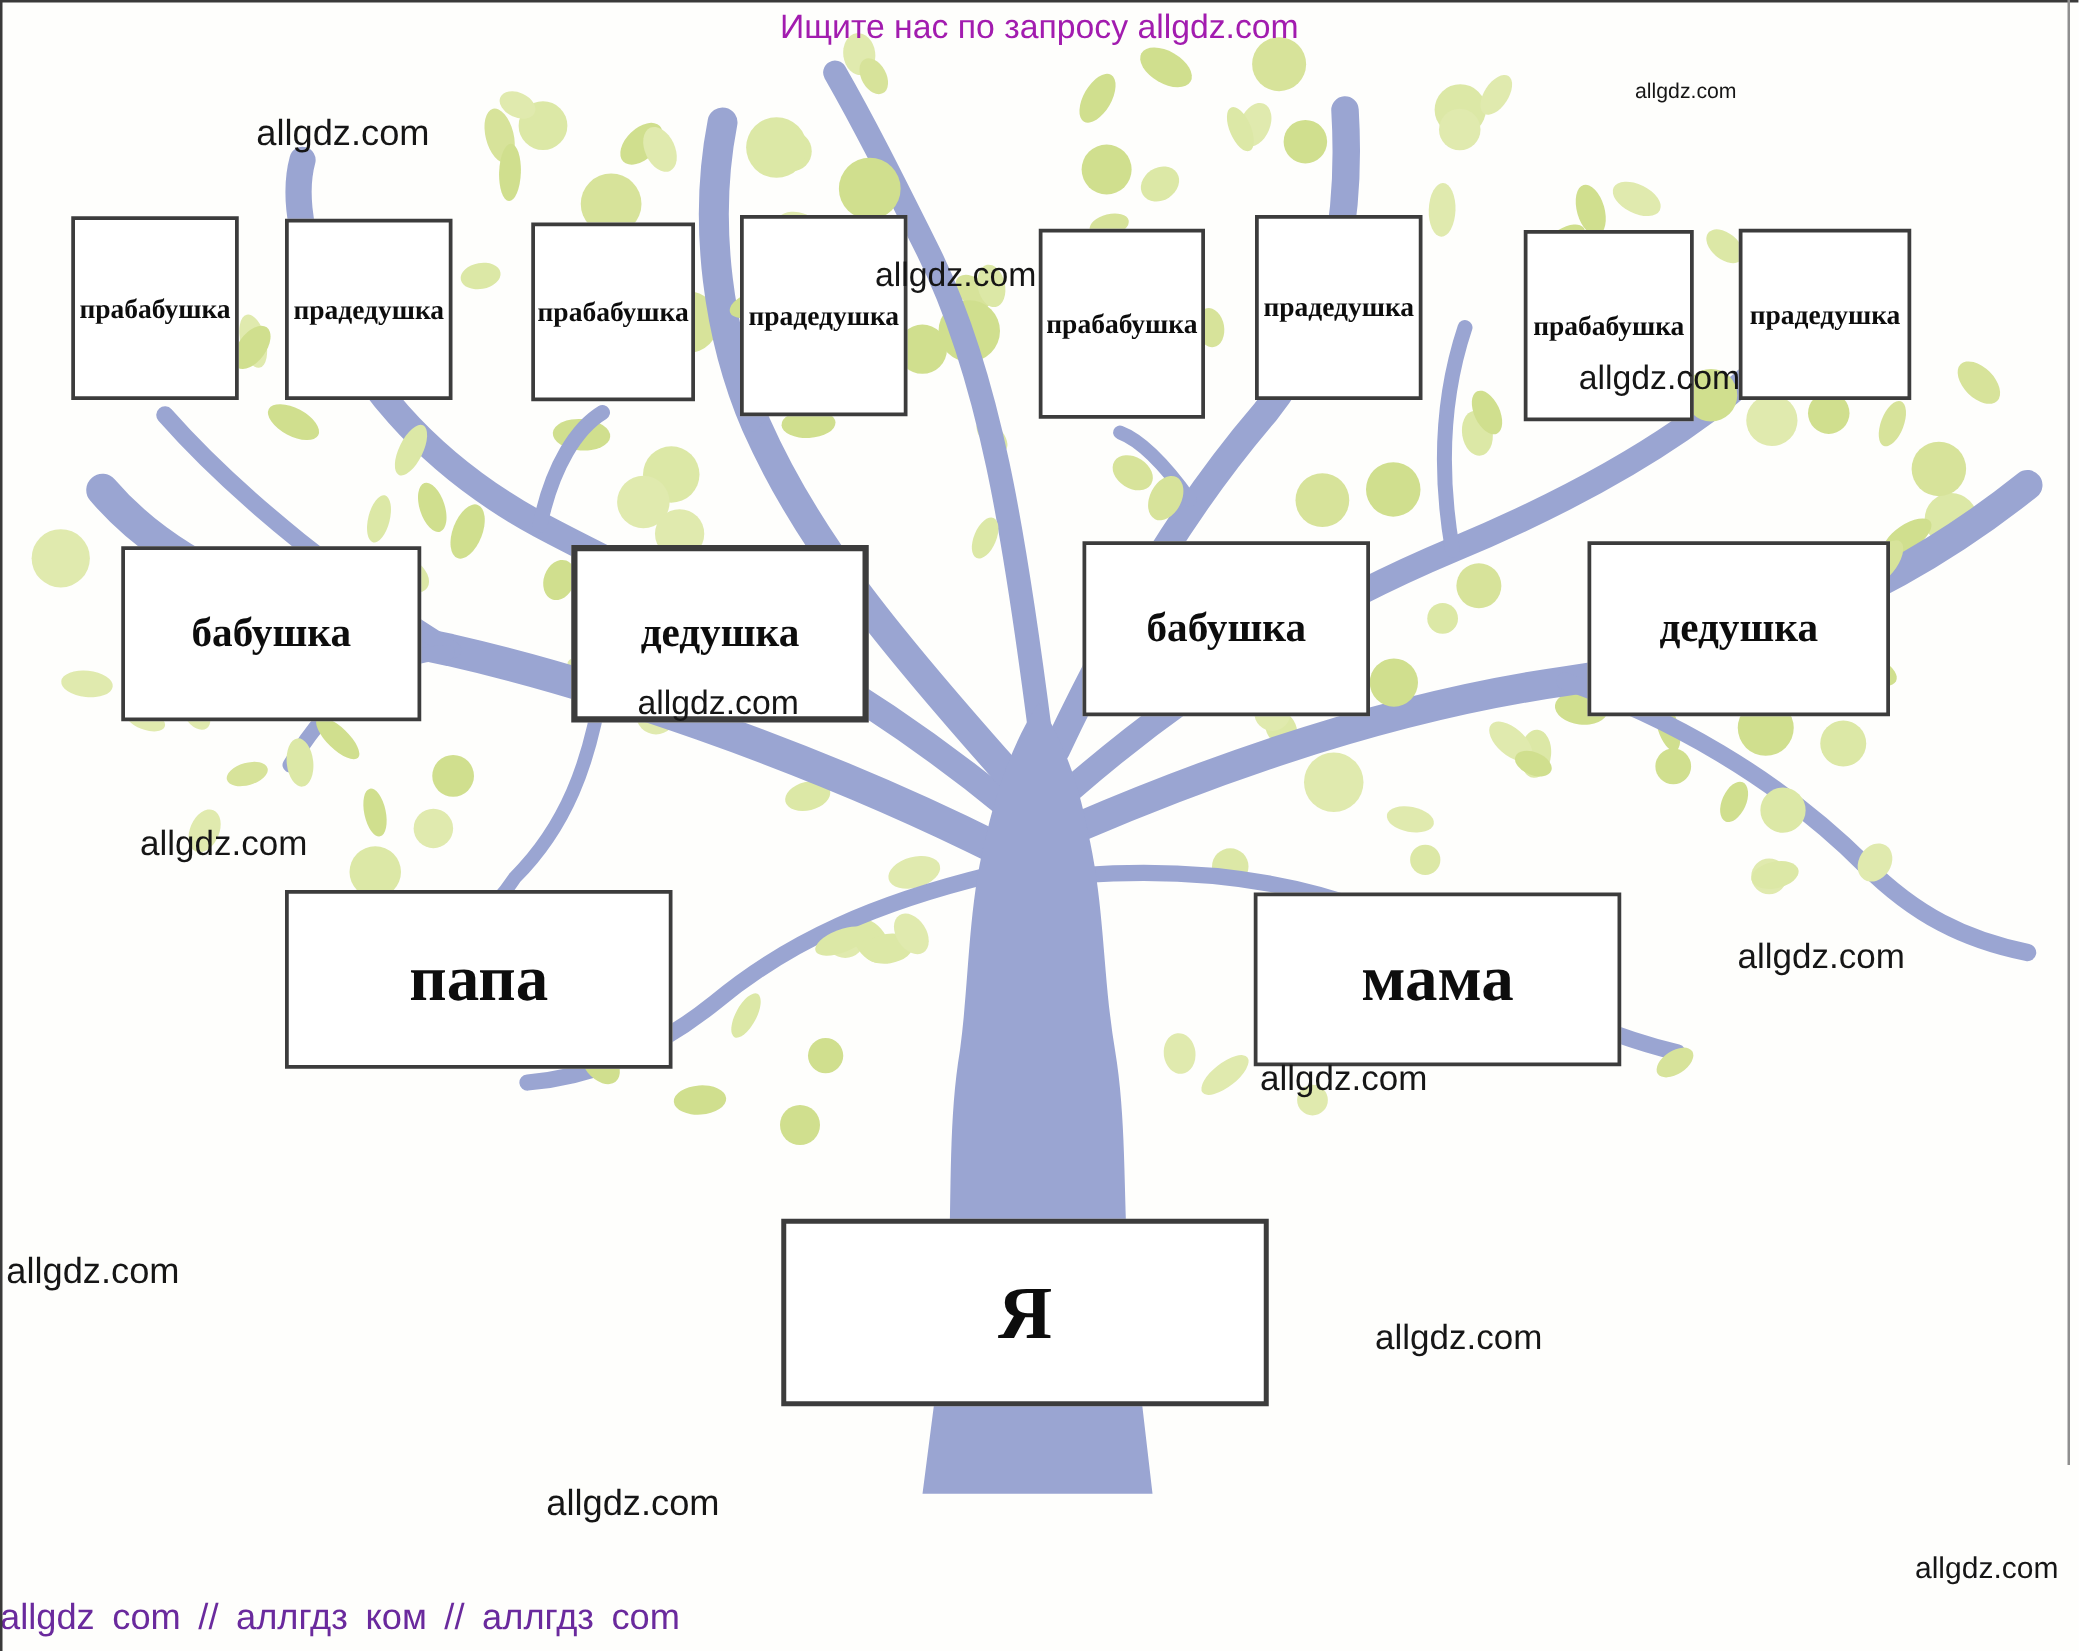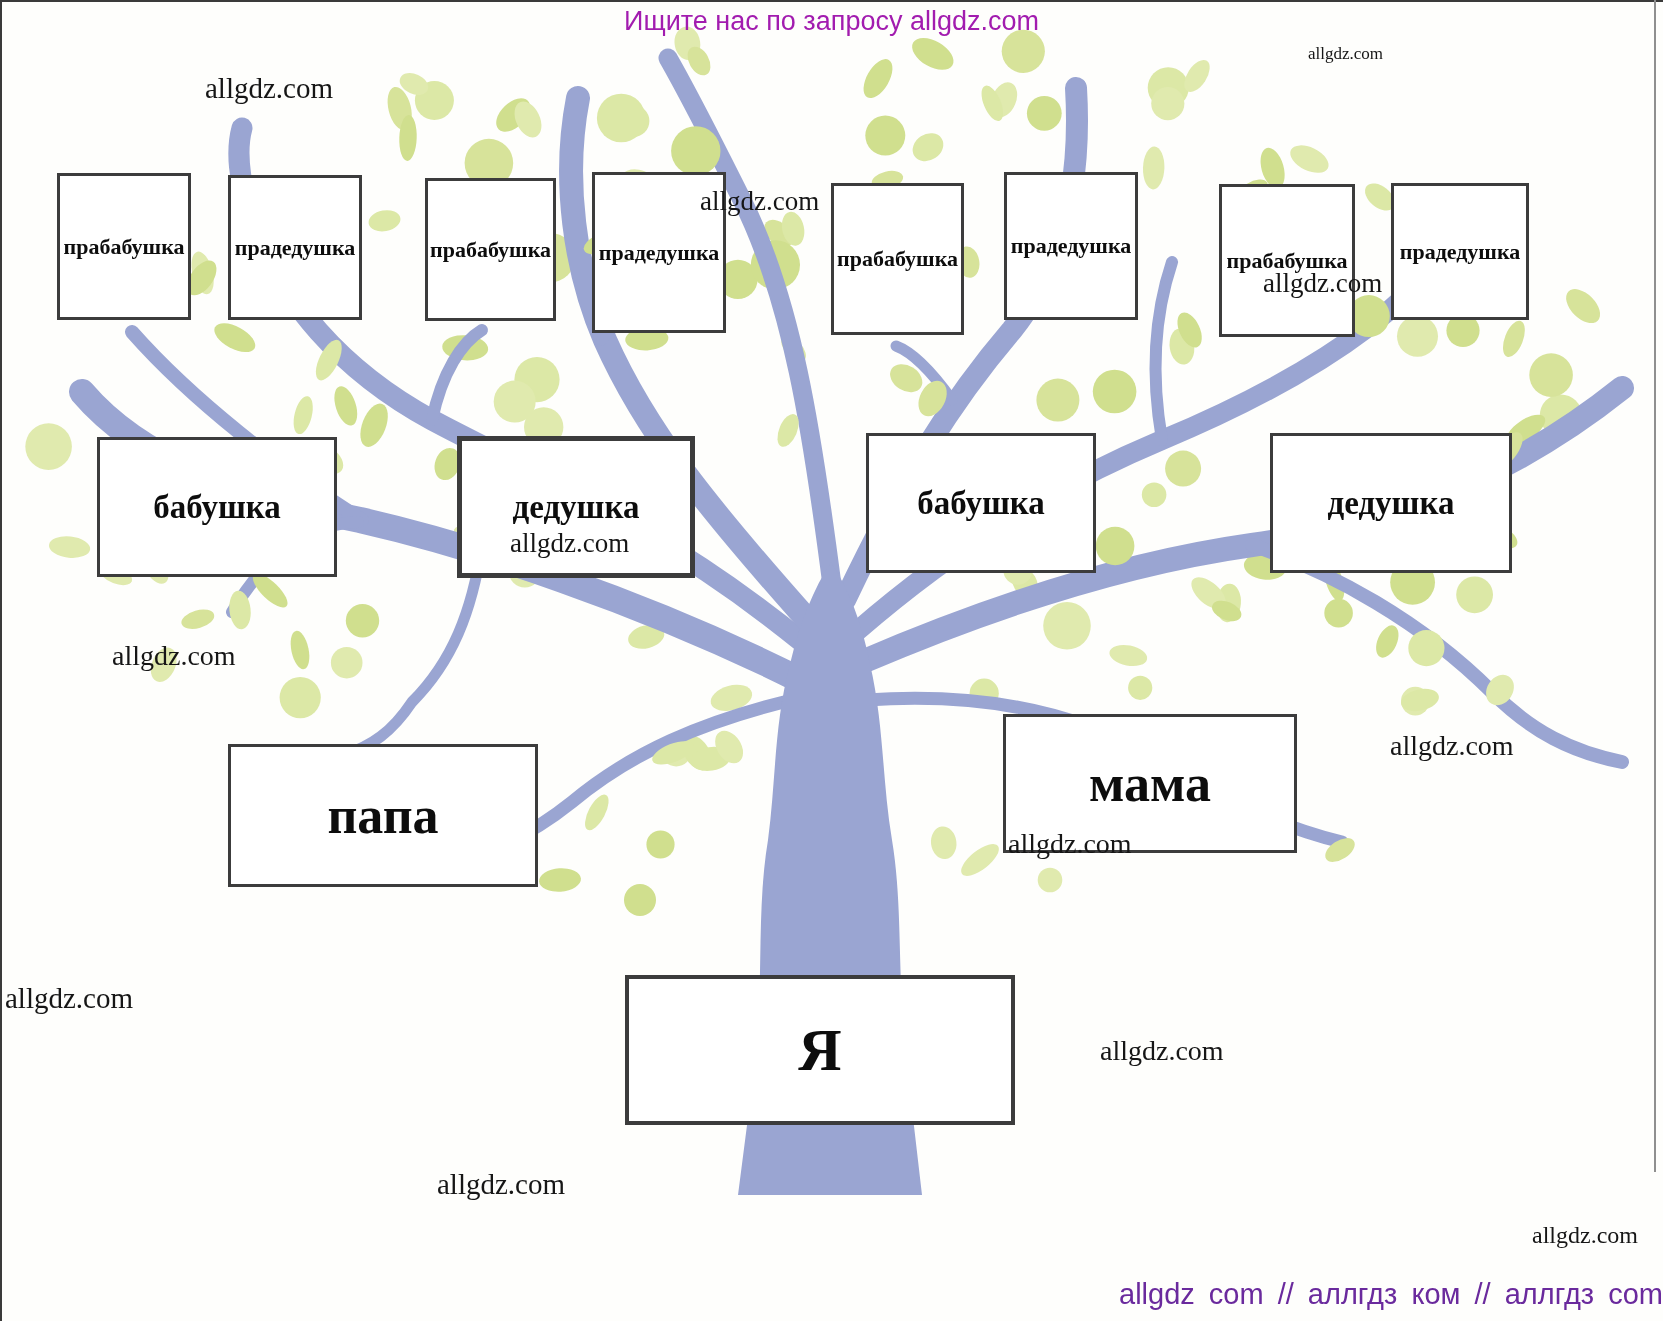--- a/index.html
+++ b/index.html
@@ -38,53 +38,54 @@
   .b1-5{left:831px; top:183px; width:133px; height:152px;}
   .b1-6{left:1004px;top:172px; width:134px; height:148px;}
   .b1-7{left:1219px;top:184px; width:136px; height:153px;}
   .b1-8{left:1391px;top:183px; width:138px; height:137px;}
   
   .b2-1{left:97px;  top:437px; width:240px; height:140px;}
   .b2-2{left:457px; top:436px; width:238px; height:142px;border-width:5px;}
   .b2-3{left:866px; top:433px; width:230px; height:140px;}
   .b2-4{left:1270px;top:433px; width:242px; height:140px;}
   
-  .b3-1{left:228px; top:712px; width:310px; height:143px;margin-top:32px;}
+  .b3-1{left:228px; top:712px; width:310px; height:143px;}
   .b3-2{left:1003px;top:714px; width:294px; height:139px;}
   
   .b4-1{left:625px; top:975px; width:390px; height:150px;border-width:4px;}
 
   .banner{
     position:absolute;left:0;top:6px;width:1663px;text-align:center;
     font-size:27px;color:#a21caf;z-index:6;
   }
   .wm{
     position:absolute;color:#161616;z-index:6;white-space:nowrap;
-    font-family:Liberation Serif, serif;
+    font-family:Liberation Sans, sans-serif;
+    margin-top:19px;
   }
   .wm1 {left:205px; top:72px;  font-size:29px;}
   .wm2 {left:1308px;top:44px;  font-size:17px;}
   .wm3 {left:700px; top:186px; font-size:27px;}
   .wm4 {left:1263px;top:268px; font-size:27px;}
   .wm5 {left:510px; top:528px; font-size:27px;}
   .wm6 {left:112px; top:640px; font-size:28px;}
   .wm7 {left:1390px;top:730px; font-size:28px;}
   .wm8 {left:1008px;top:828px; font-size:28px;}
   .wm9 {left:5px;   top:982px; font-size:29px;}
   .wm10{left:1100px;top:1035px;font-size:28px;}
   .wm11{left:437px; top:1168px;font-size:29px;}
   .wm12{left:1532px;top:1222px;font-size:24px;}
 
   .caption{
     position:absolute;left:25px;top:1208px;z-index:6;
     font-family:"Liberation Serif", serif;font-size:56px;color:#0e0e0e;
     white-space:nowrap;
   }
   .footer{
-    position:absolute;left:0;top:1278px;width:1663px;text-align:right;
+    position:absolute;left:0;top:1278px;width:1663px;text-align:left;
     font-size:29px;color:#6a2a9d;z-index:6;word-spacing:6px;
   }
 </style>
 </head>
 <body>
 
 <div id="stage">
 
   <div class="edge edge-top"></div>
   <div class="edge edge-left"></div>

